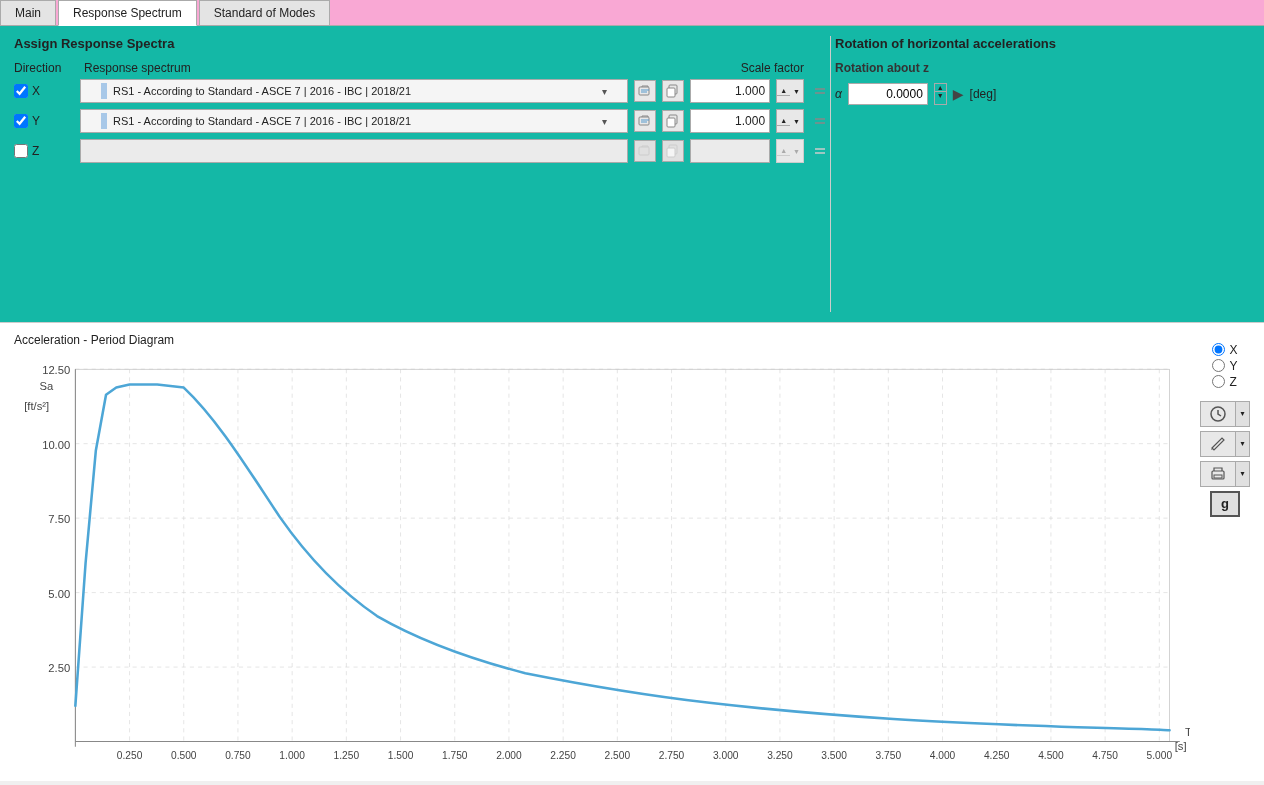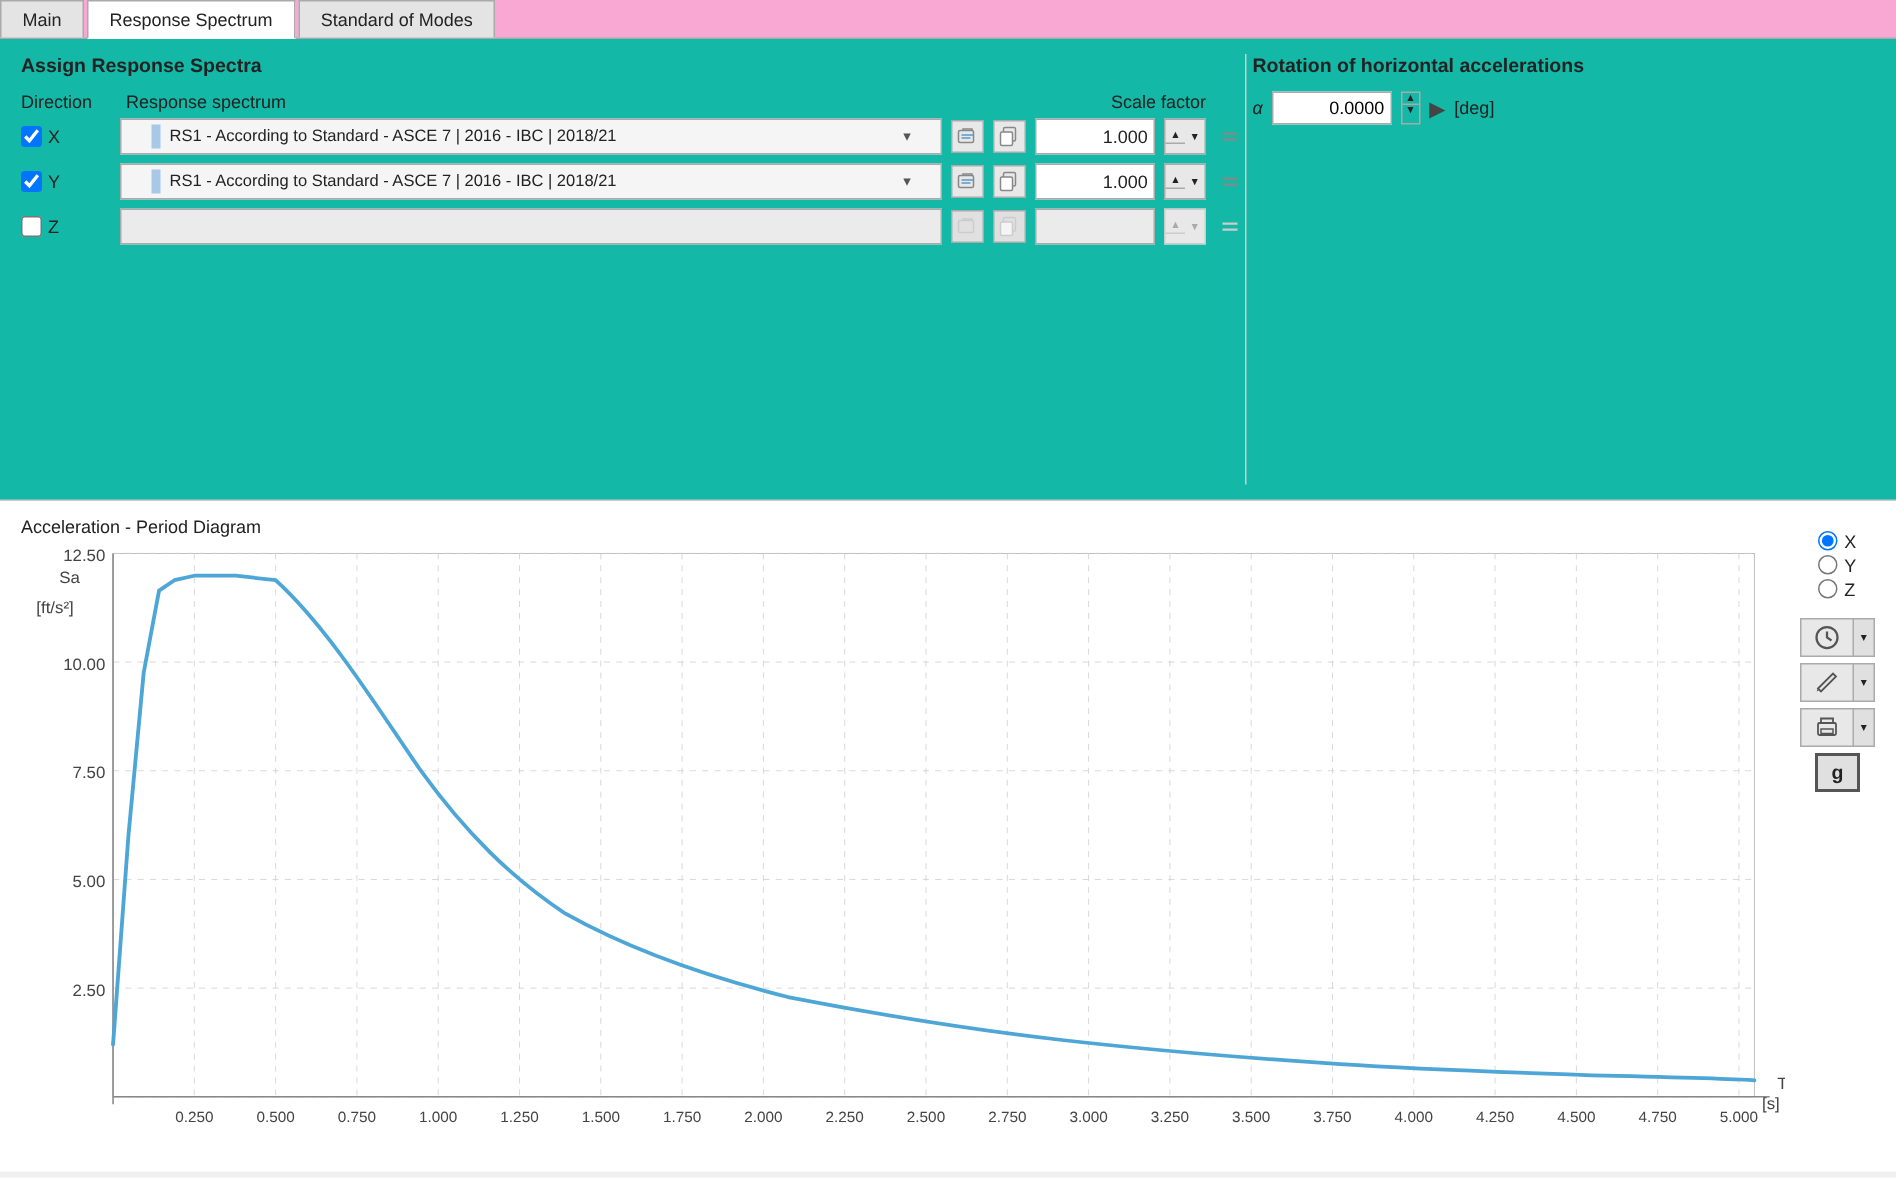--- a/index.html
+++ b/index.html
@@ -31,21 +31,21 @@
     .rot-subtitle { font-size: 12px; font-weight: bold; margin-bottom: 8px; color: #333; }
     .rot-row { display: flex; align-items: center; gap: 6px; margin-top: 6px; }
     .rot-label { font-size: 12px; font-style: italic; }
     .rot-input { width: 80px; height: 22px; border: 1px solid #aaa; background: #fff; text-align: right; padding: 0 4px; font-size: 12px; }
     .rot-arrow { font-size: 14px; cursor: pointer; color: #444; }
     .rot-unit { font-size: 12px; }
 
     .bottom-panel { flex: 1; background: #fff; padding: 10px 14px; display: flex; position: relative; }
 
     .chart-area { flex: 1; position: relative; }
-    .chart-title { font-size: 12px; margin-bottom: 1px; }
+    .chart-title { font-size: 12px; margin-bottom: 12px; }
     .chart-container { position: relative; width: calc(100% - 10px); height: calc(100% - 30px); }
 
     .chart-svg { width: 100%; height: 100%; }
 
     .side-controls { width: 50px; display: flex; flex-direction: column; align-items: center; gap: 4px; padding-top: 10px; }
     .radio-group { display: flex; flex-direction: column; gap: 2px; margin-bottom: 8px; }
     .radio-item { display: flex; align-items: center; gap: 4px; }
     .radio-item label { font-size: 12px; }
     .ctrl-btn-wide { width: 36px; height: 26px; border: 1px solid #aaa; background: #e8e8e8; display: flex; align-items: center; justify-content: center; cursor: pointer; }
     .ctrl-btn-arrow { width: 14px; height: 26px; border: 1px solid #aaa; border-left: none; background: #e0e0e0; display: flex; align-items: center; justify-content: center; cursor: pointer; font-size: 8px; }
@@ -187,20 +187,21 @@
         <div style="width:20px; display:flex; align-items:center; justify-content:center;">
           <svg width="14" height="14" viewBox="0 0 14 14">
               <path d="M2 5h10M2 9h10" stroke="#ccc" stroke-width="1.5"></path>
             </svg>
         </div>
       </div>
     </div>
 
     <div class="right-panel">
       <div class="section-title">Rotation of horizontal accelerations</div>
+      <div class="rot-subtitle">Rotation about z</div>
       <div class="rot-row">
         <span class="rot-label">α</span>
         <input type="text" class="rot-input" value="0.0000" style="">
         <div style="display:flex; flex-direction:column; border:1px solid #aaa; height:22px;">
           <span style="font-size:7px; padding:0 2px; border-bottom:1px solid #aaa; cursor:pointer;">▲</span>
           <span style="font-size:7px; padding:0 2px; cursor:pointer;">▼</span>
         </div>
         <span class="rot-arrow">▶</span>
         <span class="rot-unit">[deg]</span>
       </div>

